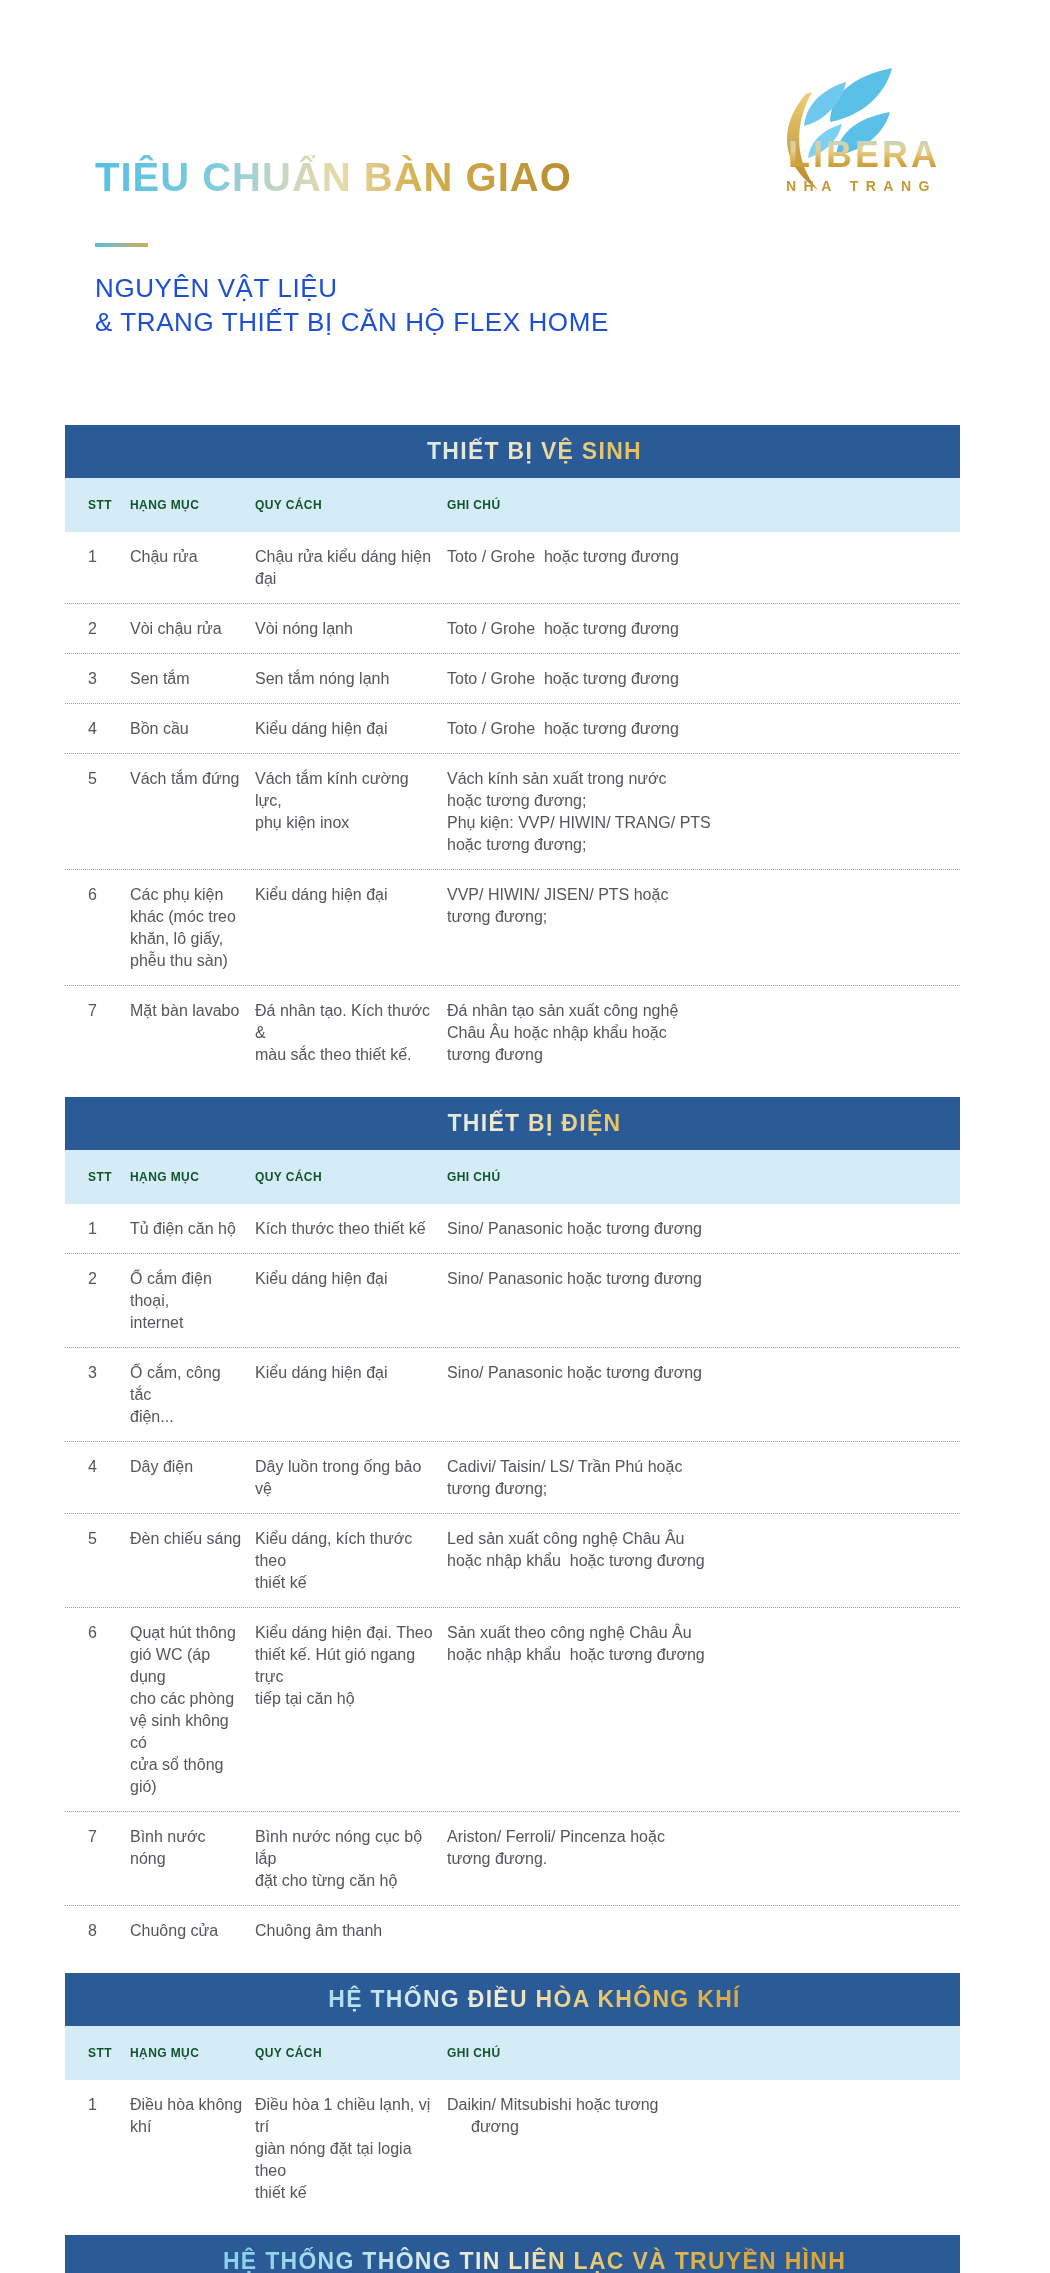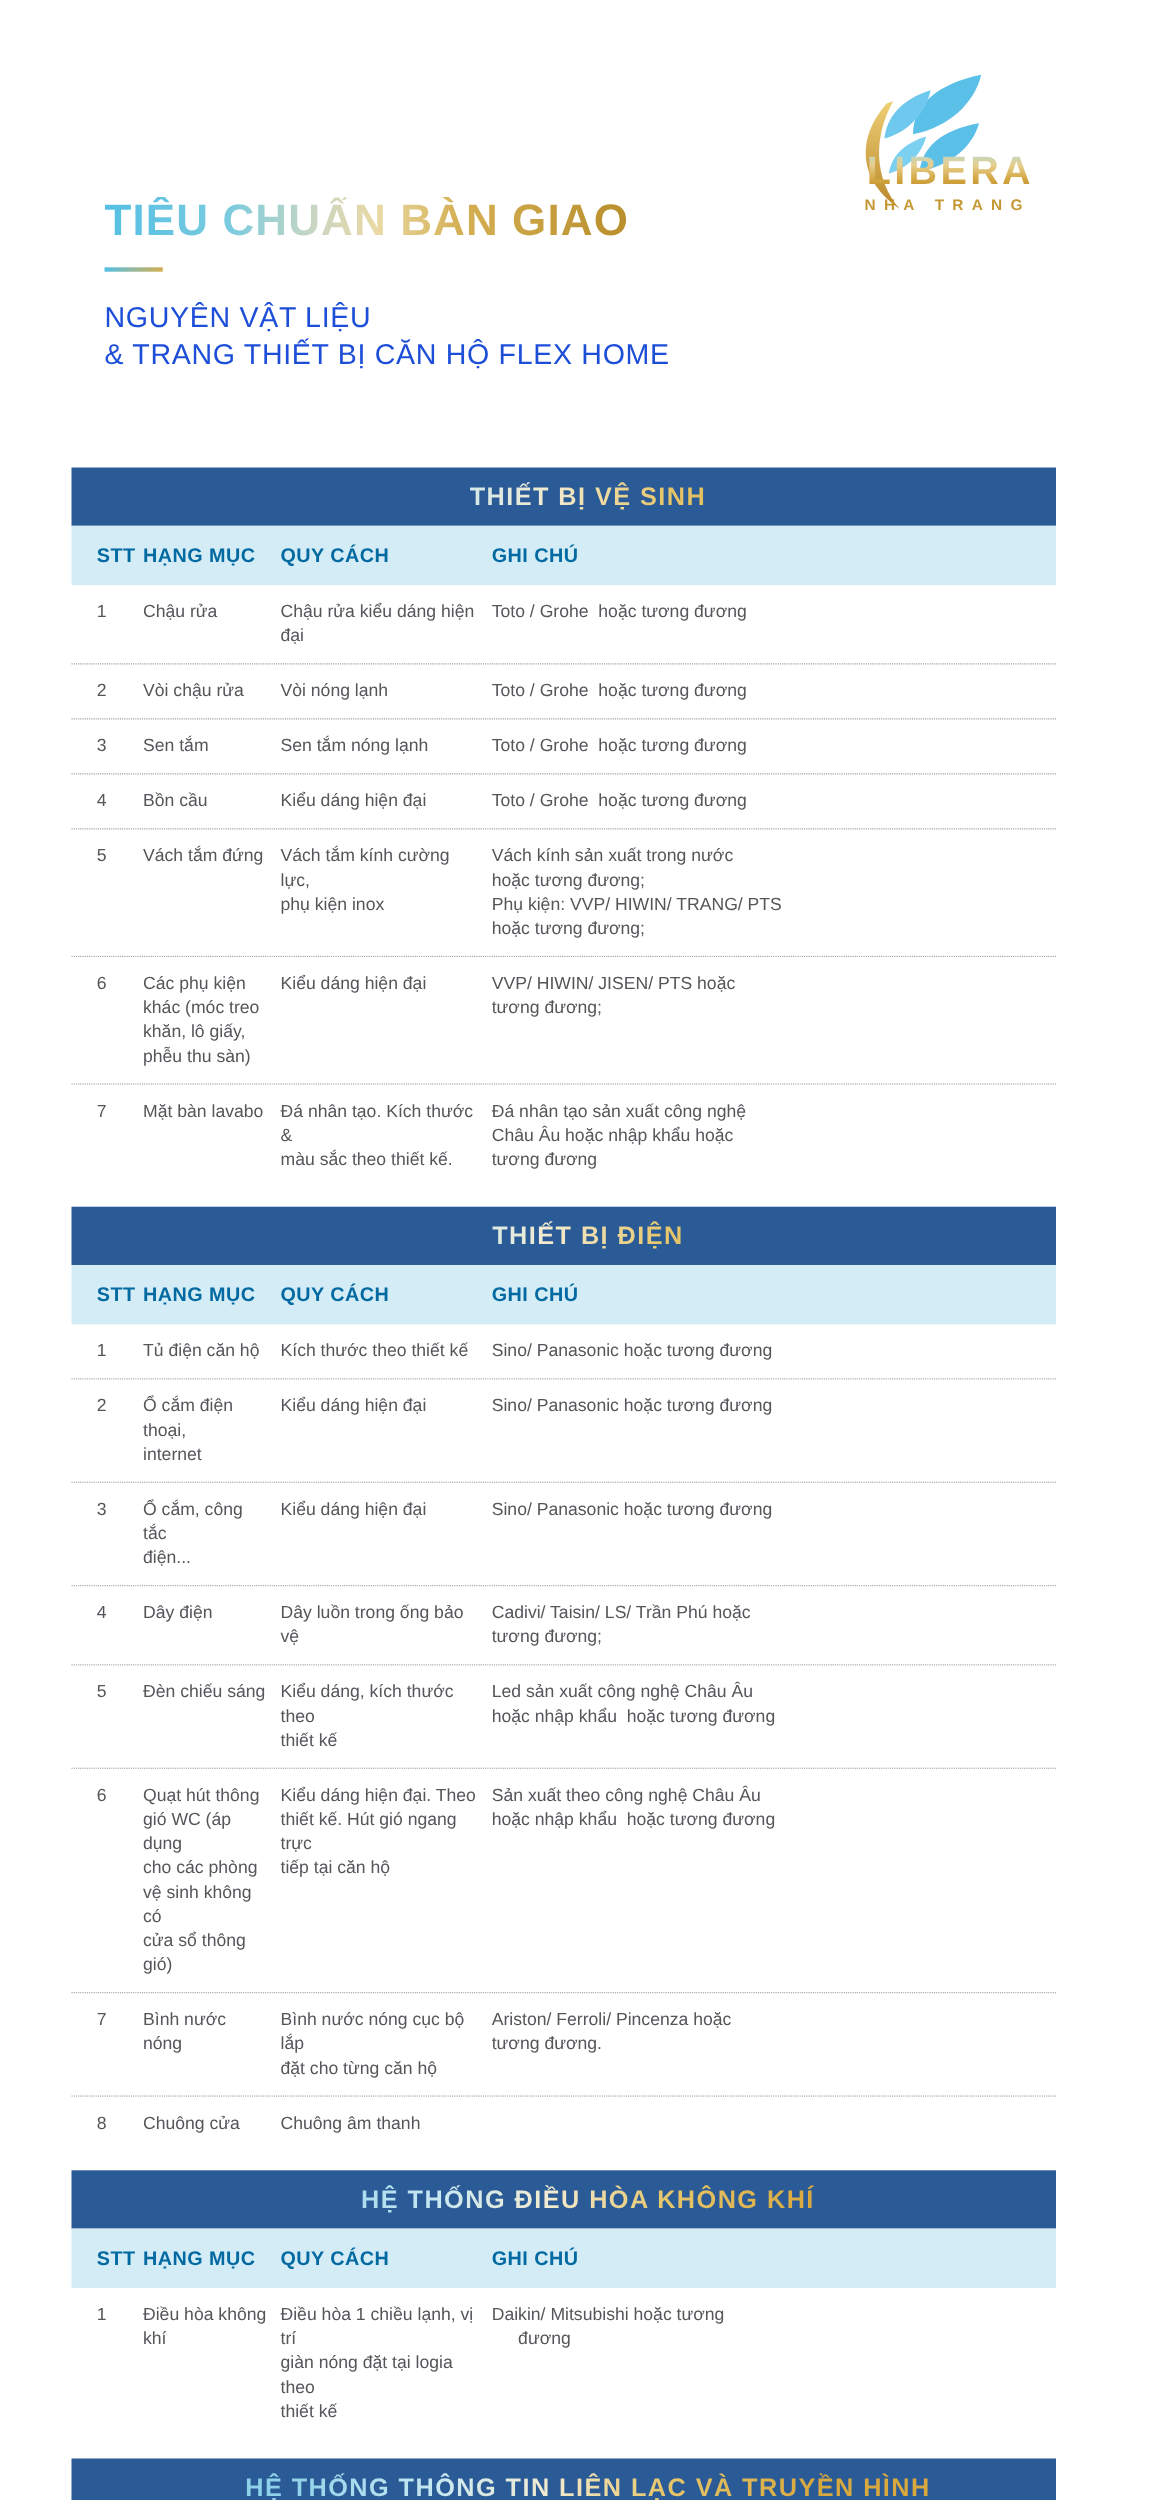--- a/index.html
+++ b/index.html
@@ -8,21 +8,20 @@
     background:#ffffff;
     font-family:"Liberation Sans", sans-serif;
   }
   
   .page-title{
     position:absolute;left:95px;top:155px;
     font-size:40px;font-weight:bold;letter-spacing:1px;
     background:linear-gradient(90deg,#54BFE4 0%,#7BCBDE 24%,#C9D6C2 40%,#E9D9A4 52%,#D4AF52 68%,#B98E2B 100%);
     -webkit-background-clip:text;background-clip:text;color:transparent;
     white-space:nowrap;
-    margin-top:24px;
   }
   .title-dash{
     position:absolute;left:95px;top:243px;width:53px;height:4px;
     background:linear-gradient(90deg,#54BFE4,#D4AF52);
   }
   .subtitle{
     position:absolute;left:95px;top:271px;
     font-size:26px;line-height:34px;letter-spacing:.6px;
     color:#1d4ed8;font-weight:500;
   }
@@ -47,21 +46,21 @@
     width:100%;text-align:center;line-height:53px;
     font-size:23px;font-weight:bold;letter-spacing:1.3px;
     background:linear-gradient(90deg,#8ED2EA 18%,#C9E8F2 34%,#F3EBD0 46%,#E7C76C 58%,#D9A93E 74%);
     -webkit-background-clip:text;background-clip:text;color:transparent;
     white-space:nowrap;
   }
   .grid{display:grid;}
   .grid.c4{grid-template-columns:65px 125px 192px 1fr;}
   .thead{background:#D3ECF6;height:54px;align-items:center;}
   .th{
-    color:#0369a1;font-weight:bold;font-size:18px;letter-spacing:.4px;white-space:nowrap;
+    color:#14532d;font-weight:bold;font-size:12px;letter-spacing:.4px;white-space:nowrap;
   }
   .th.col1,.cell.col1{padding-left:23px;}
   .row{padding:14px 0 13px 0;}
   .row + .row{border-top:1px dotted #9C9C9C;}
   .tbl:last-child .row{border-bottom:1px dotted #9C9C9C;}
   .cell{color:#55565A;font-size:16px;line-height:22px;padding-right:12px;}
   .line{white-space:pre-wrap;}
   .cell.bulleted .line{padding-left:24px;}
   .cell.bulleted .line:first-child{text-indent:-24px;}
 </style>

